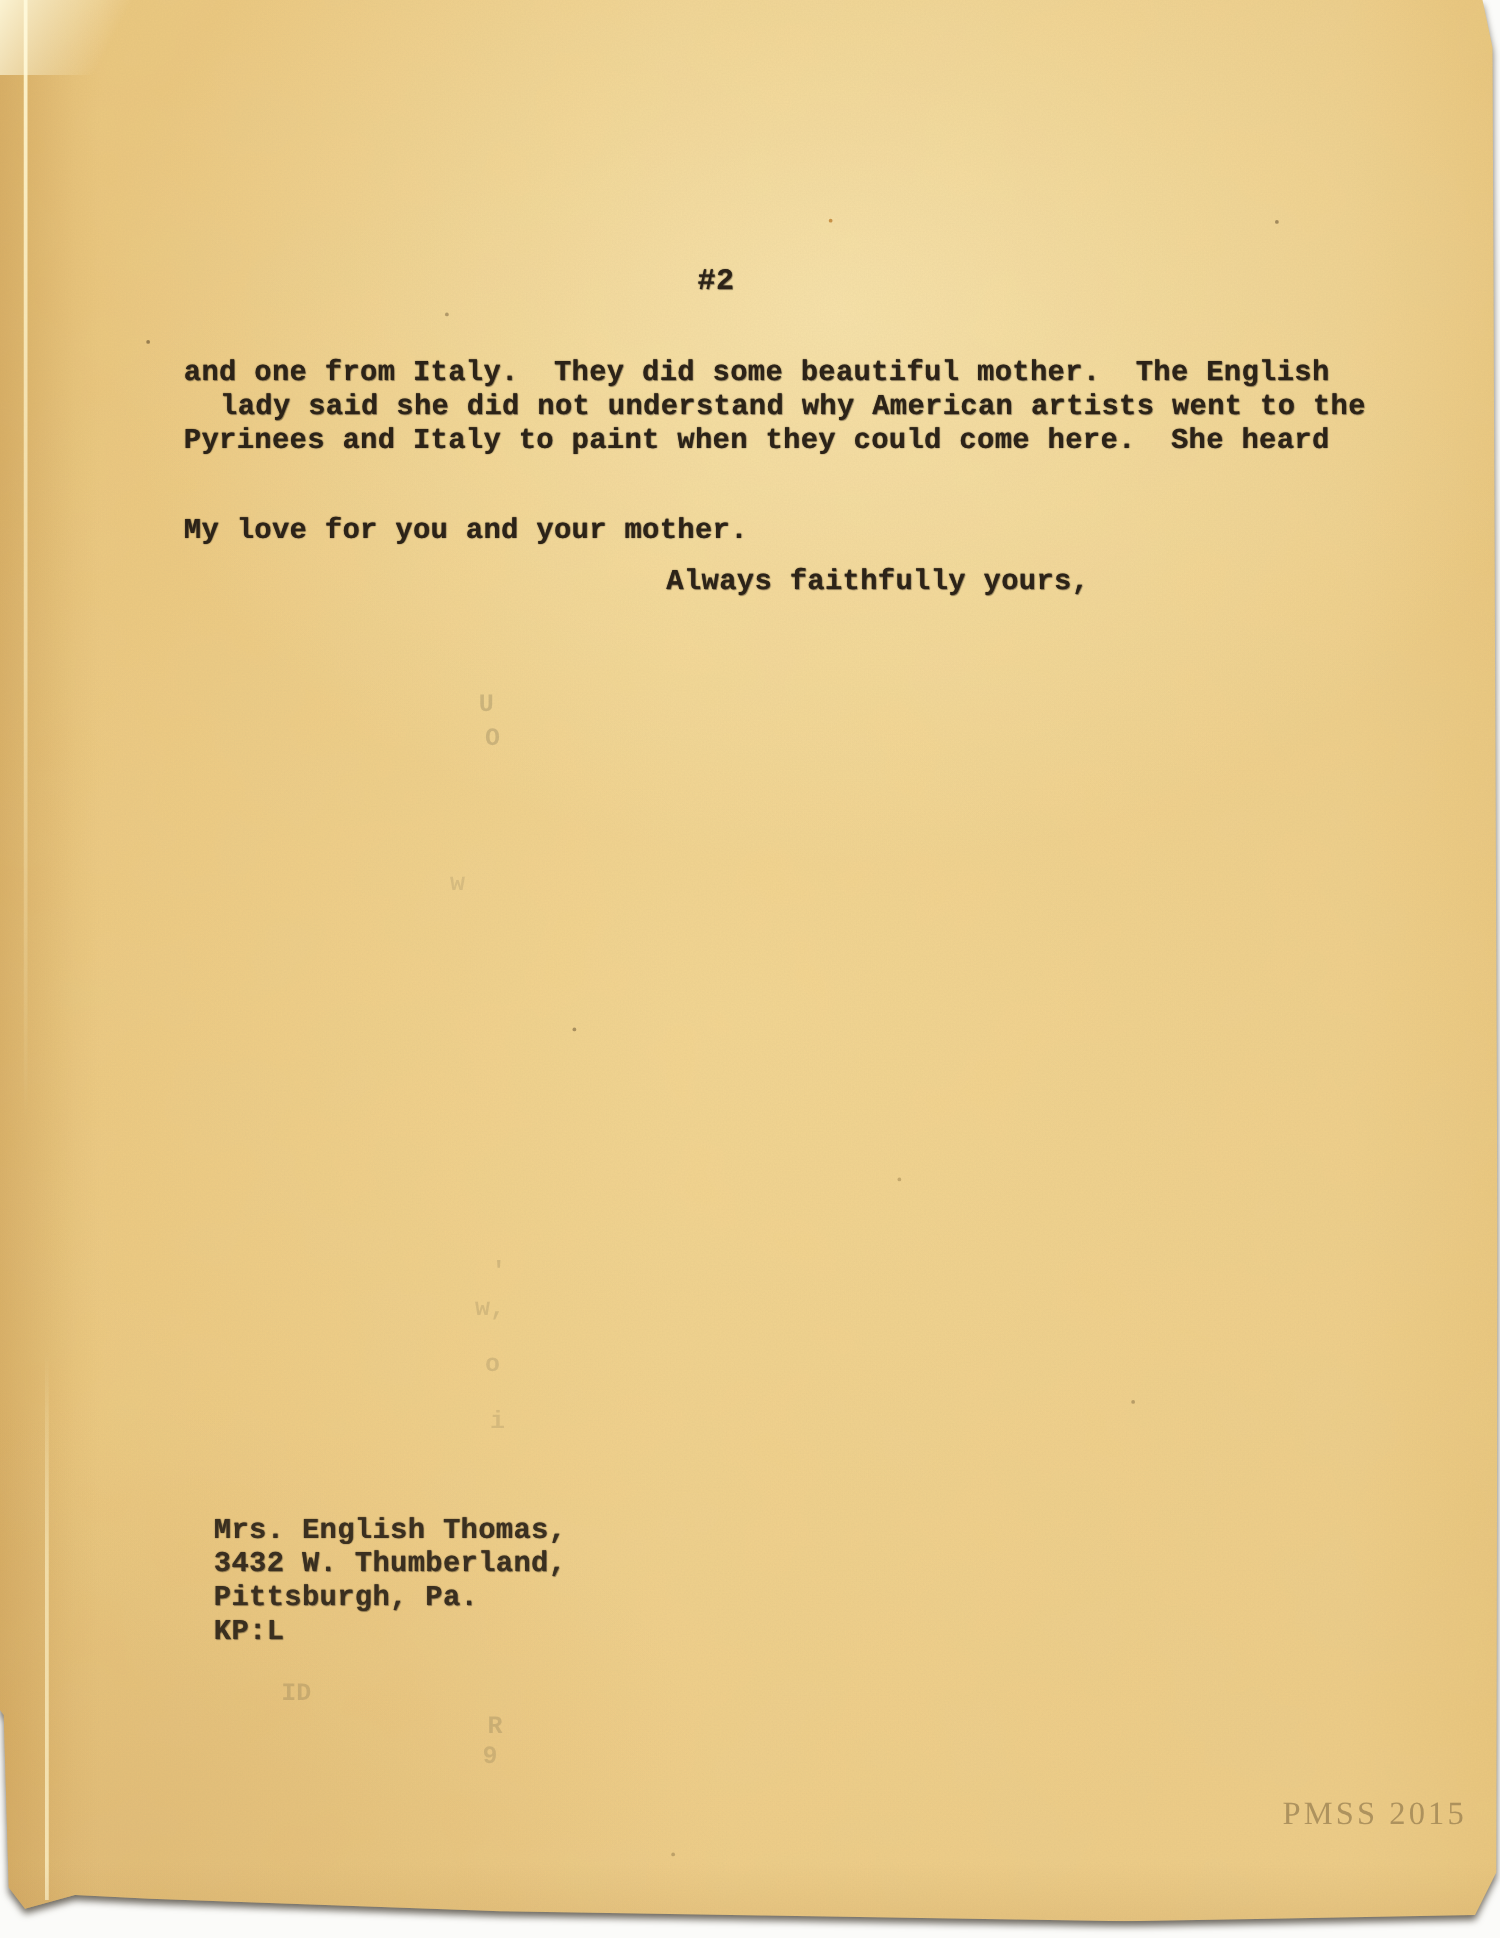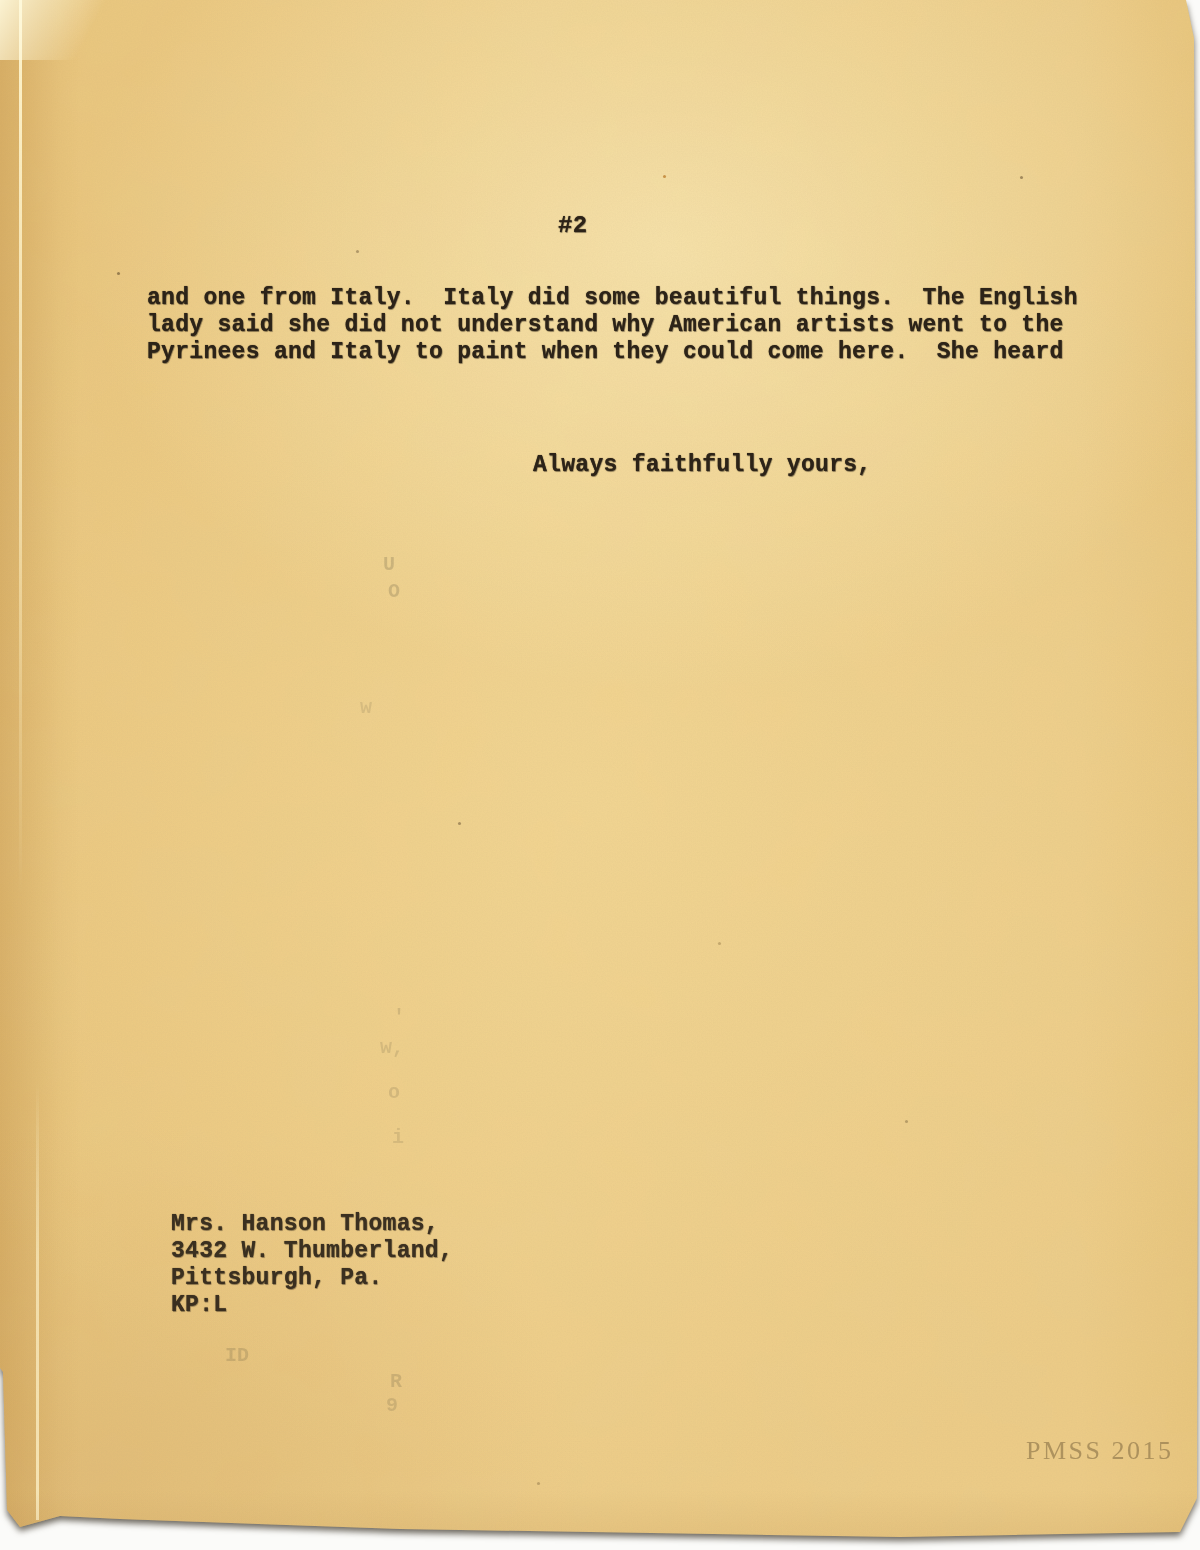--- a/index.html
+++ b/index.html
@@ -126,30 +126,31 @@
     <div class="left-shade"></div>
     <div class="fold-line-left"></div>
     <div class="fold-line-left2"></div>
     <div class="corner-fold"></div>
     <div class="bottom-shade"></div>
     <div class="specks"></div>
 
     <div class="typed page-number">#2</div>
 
     <div class="para" style="position:absolute;">
-      <div class="typed" style="position:static;">and one from Italy.  Italy did some beautiful things.  The English</div>
-      <div class="typed" style="position:static;">lady said she did not understand why American artists went to the</div>
+      <div class="typed" style="position:static;">and one from Italy.  They did some beautiful mother.  The English</div>
+      <div class="typed" style="position:static;margin-left:29px;">lady said she did not understand why American artists went to the</div>
       <div class="typed" style="position:static;">Pyrinees and Italy to paint when they could come here.  She heard</div>
     </div>
 
+    <div class="typed closing-1">My love for you and your mother.</div>
 
     <div class="typed closing-2">Always faithfully yours,</div>
 
     <div class="address" style="position:absolute;">
-      <div class="typed" style="position:static;">Mrs. Hanson Thomas,</div>
+      <div class="typed" style="position:static;">Mrs. English Thomas,</div>
       <div class="typed" style="position:static;">3432 W. Thumberland,</div>
       <div class="typed" style="position:static;">Pittsburgh, Pa.</div>
       <div class="typed" style="position:static;">KP:L</div>
     </div>
 
     <div class="watermark">PMSS 2015</div>
 
     <div>
       <span class="ghost g1">U</span>
       <span class="ghost g2">O</span>

